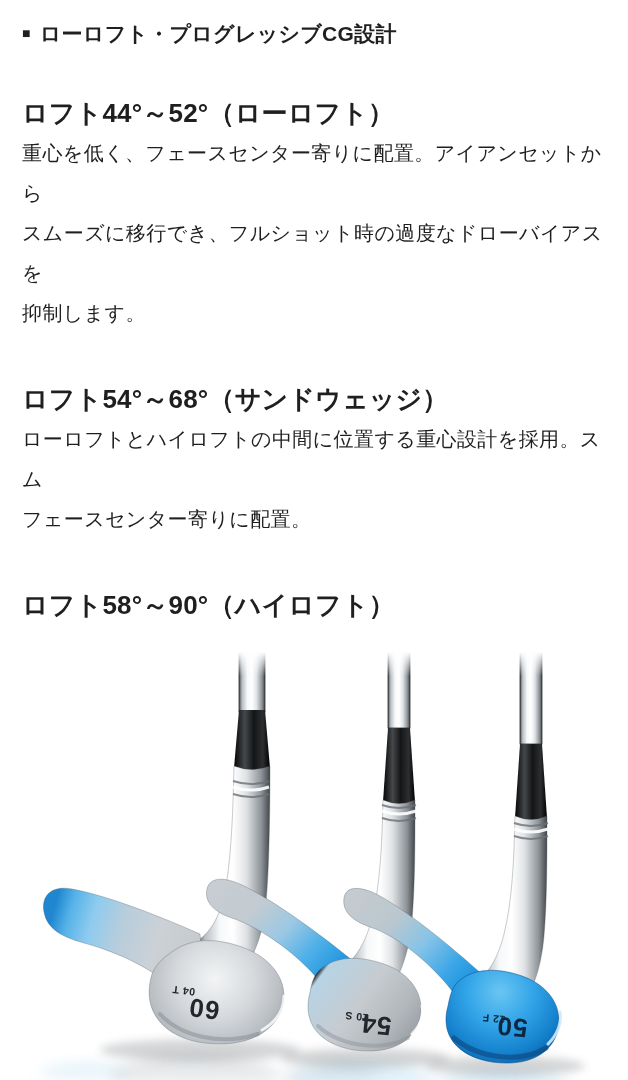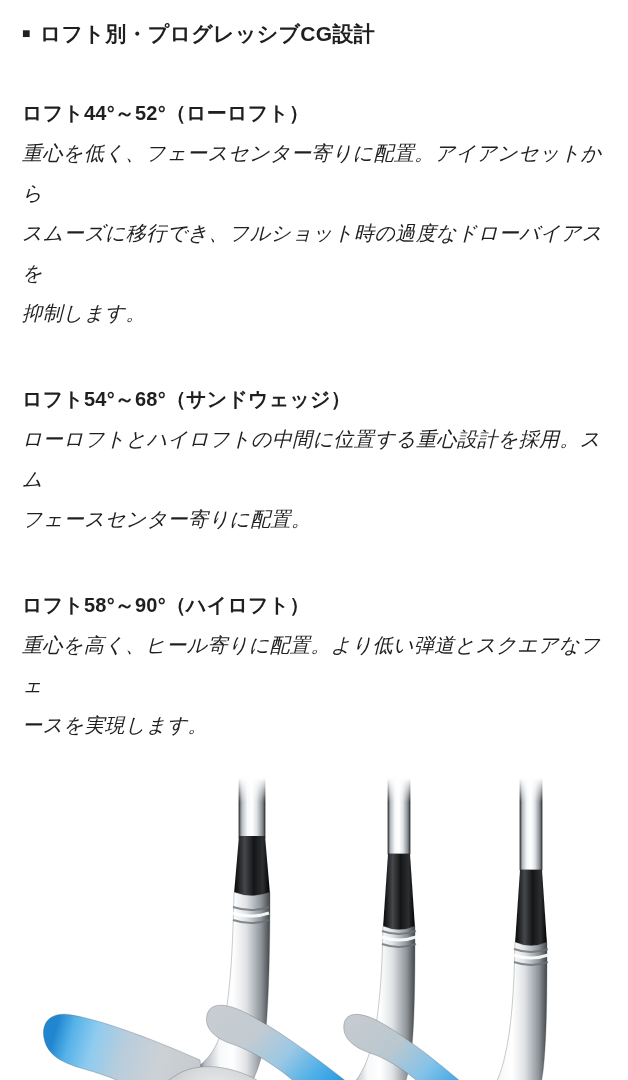--- a/index.html
+++ b/index.html
@@ -27,32 +27,31 @@
   .main-heading .marker {
     font-size: 14px;
     margin-right: 9px;
     line-height: 27px;
   }
   .loft-section {
     margin-top: 53px;
   }
   .loft-section h2 {
     margin: 0;
-    font-size: 20px;
+    font-size: 26px;
     font-weight: bold;
     line-height: 27px;
     letter-spacing: 0.2px;
   }
   .loft-section p {
     margin: 6px 0 0 0;
     font-size: 20px;
     line-height: 40px;
     letter-spacing: 0.4px;
     white-space: pre-line;
-    font-style: italic;
   }
   figure.wedge-figure {
     margin: 33px 0 0 0;
     padding: 0;
     width: 628px;
     height: 462px;
   }
   svg { display: block; }
   .stamp-big {
     font-family: "Liberation Sans", "DejaVu Sans", sans-serif;
@@ -67,40 +66,38 @@
     letter-spacing: 0.5px;
   }
 </style>
 </head>
 <body>
 
 <div class="content">
 
   <h1 class="main-heading">
     <span class="marker">■</span>
-    <span>ロフト別・プログレッシブCG設計</span>
+    <span>ローロフト・プログレッシブCG設計</span>
   </h1>
 
   <section class="loft-section">
     <h2>ロフト44°～52°（ローロフト）</h2>
     <p>重心を低く、フェースセンター寄りに配置。アイアンセットから
 スムーズに移行でき、フルショット時の過度なドローバイアスを
 抑制します。</p>
   </section>
 
   <section class="loft-section">
     <h2>ロフト54°～68°（サンドウェッジ）</h2>
     <p>ローロフトとハイロフトの中間に位置する重心設計を採用。スム
 フェースセンター寄りに配置。</p>
   </section>
 
   <section class="loft-section">
     <h2>ロフト58°～90°（ハイロフト）</h2>
-    <p>重心を高く、ヒール寄りに配置。より低い弾道とスクエアなフェ
-ースを実現します。</p>
   </section>
 
 </div>
 
 <figure class="wedge-figure">
   <svg width="628" height="462" viewBox="0 618 628 462" xmlns="http://www.w3.org/2000/svg">
     <defs>
       <linearGradient id="chrome" x1="0" y1="0" x2="1" y2="0">
         <stop offset="0" stop-color="#4a4e52"></stop>
         <stop offset="0.12" stop-color="#b9bec3"></stop>

